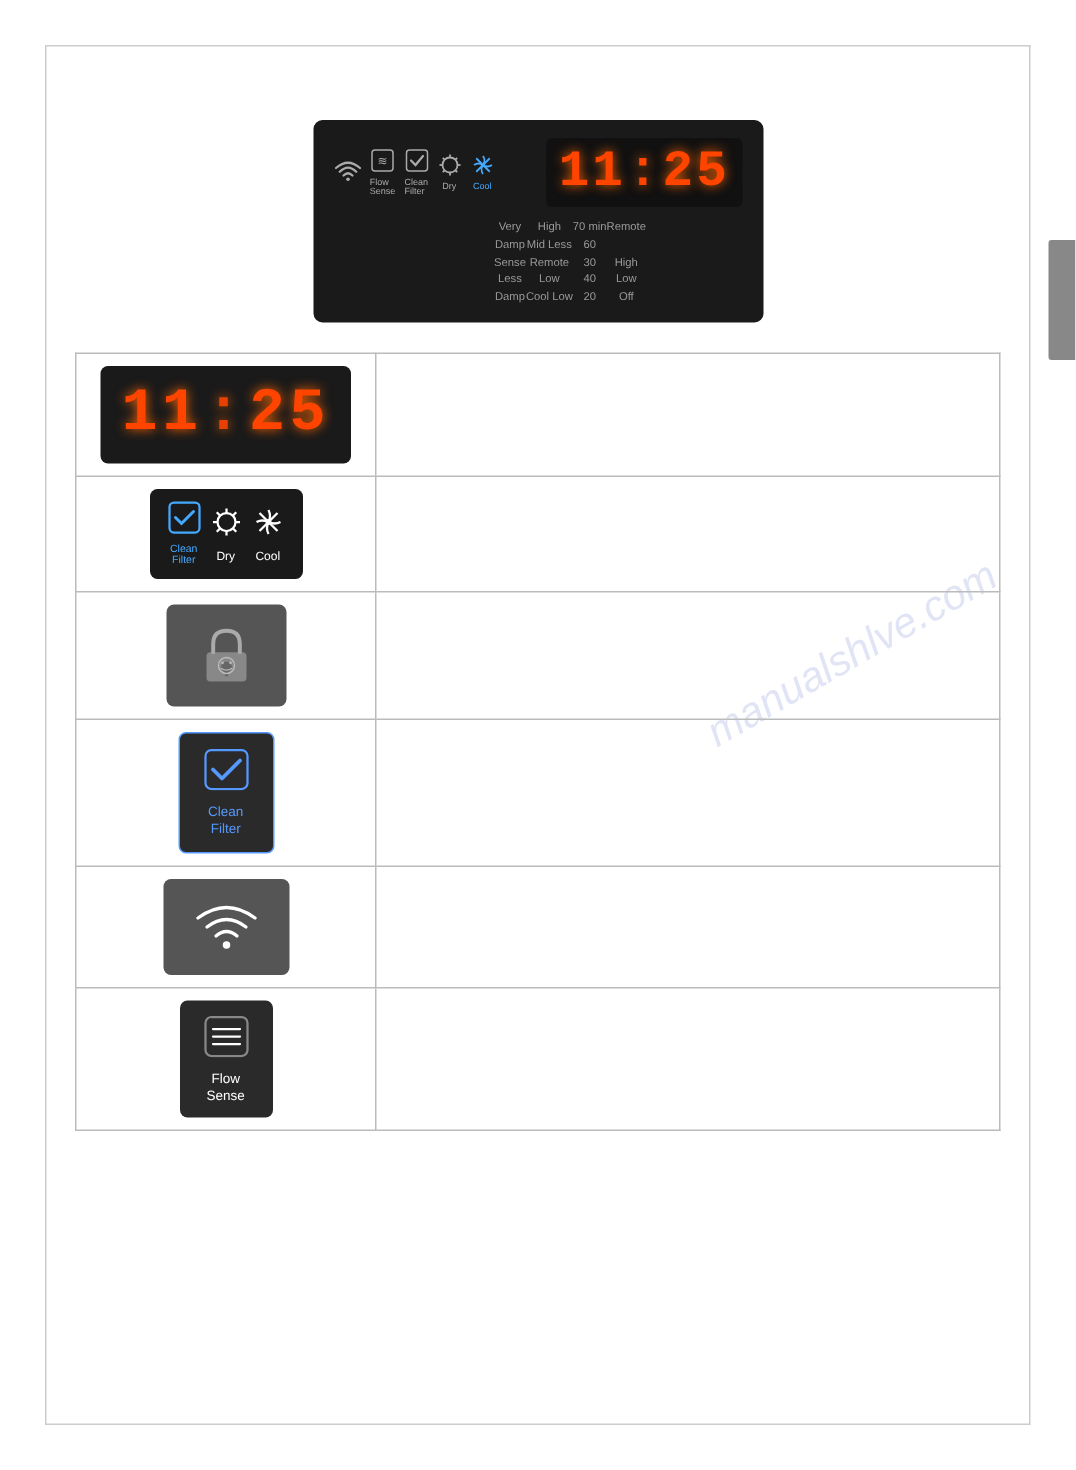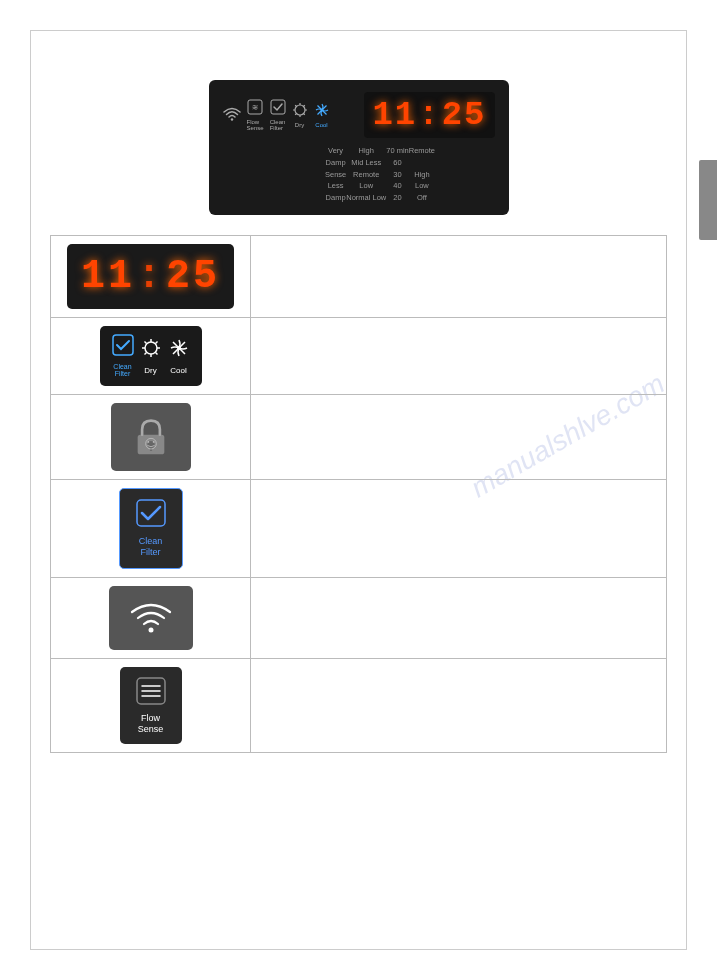--- a/index.html
+++ b/index.html
@@ -408,21 +408,21 @@
         <span>Damp</span>
         <span>Sense</span>
         <span>Less</span>
         <span>Damp</span>
       </div>
       <div class="panel-col">
         <span>High</span>
         <span>Mid Less</span>
         <span>Remote</span>
         <span>Low</span>
-        <span>Normal Low</span>
+        <span>Cool Low</span>
       </div>
       <div class="panel-col">
         <span>70 min</span>
         <span>60</span>
         <span>30</span>
         <span>40</span>
         <span>20</span>
       </div>
       <div class="panel-col">
         <span>Remote</span>

